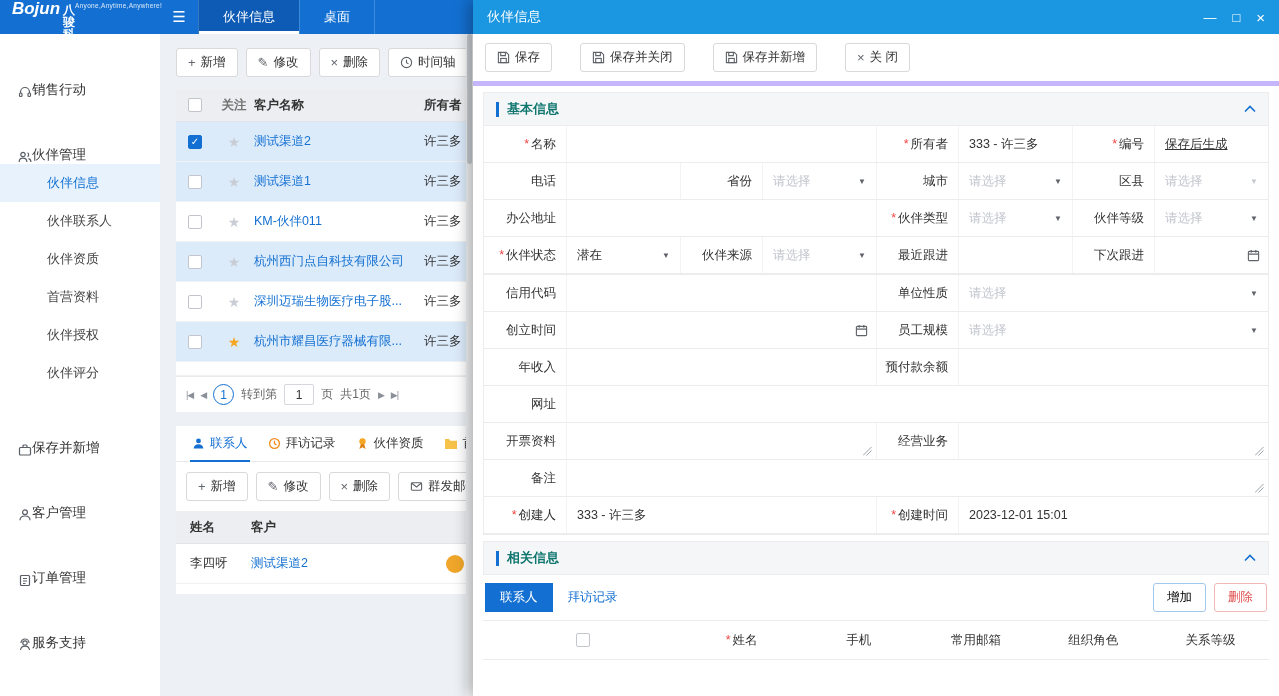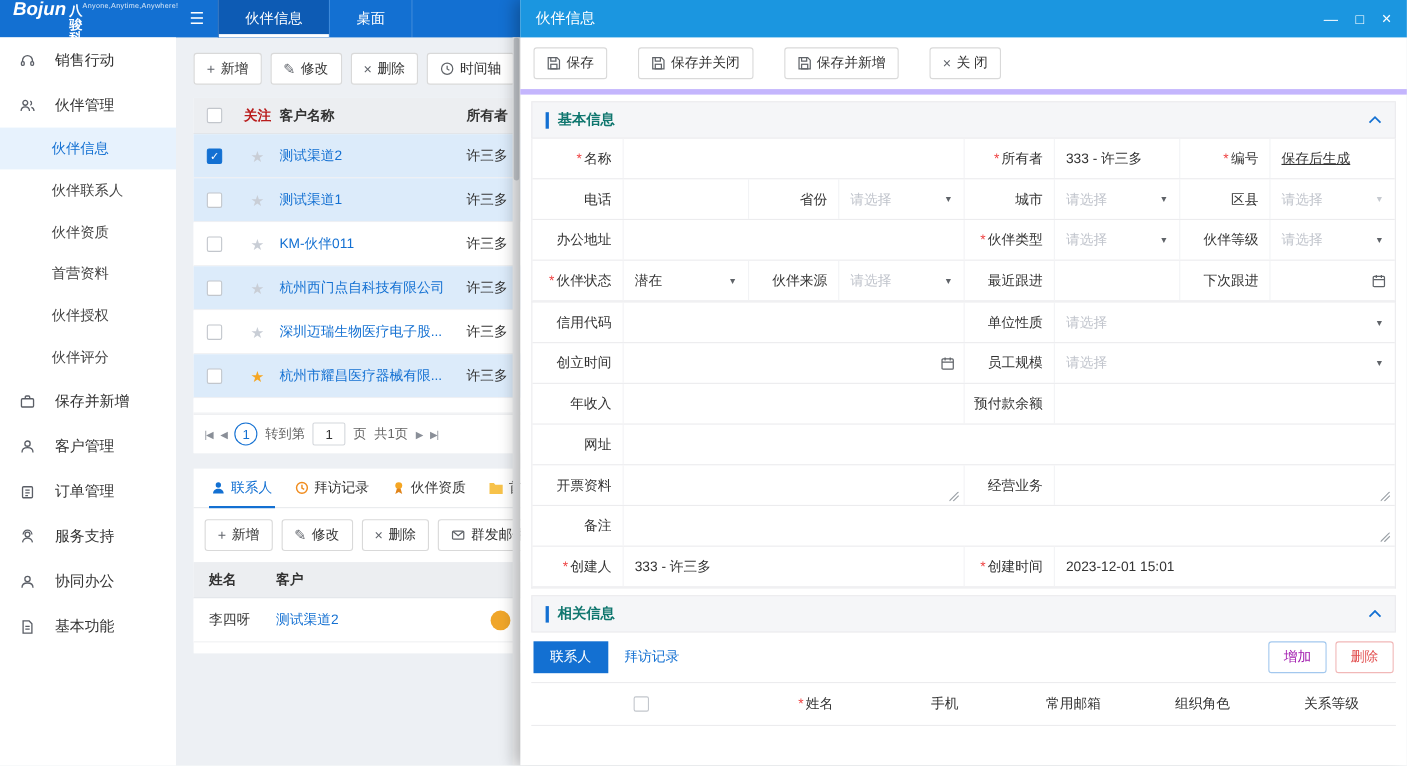--- a/index.html
+++ b/index.html
@@ -16,38 +16,38 @@
 .tagline { font-size:6.5px; opacity:.85; letter-spacing:.3px; margin-top:2px; }
 .hamburger { width:38px; display:flex; align-items:center; justify-content:center; font-size:15px; cursor:pointer; }
 .top-tabs { display:flex; }
 .top-tab { padding:0 24px; display:flex; align-items:center; font-size:13px; border-left:1px solid rgba(255,255,255,.18); cursor:pointer; position:relative; white-space:nowrap; }
 .top-tab:last-child { border-right:1px solid rgba(255,255,255,.18); }
 .top-tab.active { background:#0d5bb4; }
 .top-tab.active::after { content:""; position:absolute; left:0; right:0; bottom:0; height:3px; background:#fff; }
 
 
 .sidebar { position:absolute; left:0; top:34px; bottom:0; width:160px; background:#fff; overflow:hidden; z-index:1; }
-.side-item { height:41px; display:flex; align-items:center; gap:18px; padding-left:18px; font-size:13.5px; color:#333; cursor:pointer; }
+.side-item { height:41px; display:flex; align-items:flex-end; gap:0; padding-left:18px; font-size:13.5px; color:#333; cursor:pointer;margin-top:24px; }
 .side-subitem { height:38px; display:flex; align-items:center; padding-left:47px; font-size:13px; color:#444; cursor:pointer; }
 .side-subitem.active { background:#e7f2fd; color:#1370d2; }
 
 
 .content { position:absolute; left:160px; top:34px; right:0; bottom:0; background:#edf0f4; padding:14px 0 0 16px; z-index:0; }
 .toolbar { display:flex; gap:8px; margin-bottom:12px; }
 .btn { display:inline-flex; align-items:center; gap:5px; background:#fff; border:1px solid #d9d9d9; border-radius:3px; padding:0 11px; height:29px; font-size:12.5px; color:#333; cursor:pointer; white-space:nowrap; }
 .bi { color:#60646b; font-size:13px; line-height:1; font-style:normal; }
 .table { background:#fff; width:640px; }
 .trow { display:flex; align-items:center; height:40px; border-bottom:1px solid #f0f1f3; background:#fff; }
 .trow.head { height:33px; background:#eceef1; border-bottom:1px solid #e2e4e8; font-weight:bold; }
 .trow.sel { background:#dcebfa; }
 .trow.partial { height:13px; overflow:hidden; align-items:flex-start; padding-top:13px; }
 .c-check { width:38px; display:flex; justify-content:center; flex:0 0 auto; }
 .c-star { width:40px; display:flex; justify-content:center; font-size:14px; color:#c9ced6; flex:0 0 auto; }
 .c-star.gold { color:#f5a623; }
-.trow.head .c-star { font-size:12.5px; color:#b91c1c; }
+.trow.head .c-star { font-size:12.5px; color:#737373; }
 .c-name { width:170px; color:#1370d2; overflow:hidden; white-space:nowrap; flex:0 0 auto; }
 .trow.head .c-name { color:#333; }
 .c-owner { width:90px; flex:0 0 auto; }
 .checkbox { width:14px; height:14px; border:1px solid #c2c6cc; border-radius:2px; background:#fff; display:flex; align-items:center; justify-content:center; cursor:pointer; }
 .checkbox.checked { background:#1370d2; border-color:#1370d2; color:#fff; font-size:10px; }
 .checkbox.checked::after { content:"✓"; }
 .pager { display:flex; align-items:center; gap:7px; height:36px; background:#fff; border-top:1px solid #e8eaed; padding-left:10px; font-size:12px; color:#666; width:640px; }
 .pg-nav { color:#8a8f98; font-size:9px; cursor:pointer; letter-spacing:-1px; }
 .pg-cur { width:21px; height:21px; border:1px solid #1370d2; color:#1370d2; border-radius:50%; display:flex; align-items:center; justify-content:center; font-size:12px; cursor:pointer; }
 .pg-input { width:30px; height:21px; border:1px solid #d4d7dc; border-radius:2px; text-align:center; font-size:12px; font-family:inherit; color:#333; }
@@ -93,21 +93,21 @@
 .placeholder { color:#c0c4cc; }
 .caret { position:absolute; right:10px; font-size:8px; color:#5f6368; }
 .caret.dis { color:#c6cad0; }
 .link-underline { text-decoration:underline; cursor:pointer; }
 .cal-icon { position:absolute; right:8px; display:flex; }
 .resize-icon { position:absolute; right:4px; bottom:3px; display:flex; }
 .rel-tabs { display:flex; align-items:center; padding:8px 2px; }
 .rtab { color:#1370d2; padding:6px 15px; font-size:12.5px; cursor:pointer; }
 .rtab.active { background:#1370d2; color:#fff; }
 .rel-spacer { flex:1; }
-.rbtn-add { border:1px solid #a3c8ee; color:#a21caf; background:#fff; border-radius:3px; padding:5px 13px; font-size:12.5px; margin-right:8px; cursor:pointer; }
+.rbtn-add { border:1px solid #a3c8ee; color:#000000; background:#fff; border-radius:3px; padding:5px 13px; font-size:12.5px; margin-right:8px; cursor:pointer; }
 .rbtn-del { border:1px solid #f1b8b8; color:#e25050; background:#fff; border-radius:3px; padding:5px 13px; font-size:12.5px; cursor:pointer; }
 .rel-head { display:grid; grid-template-columns:200px repeat(5,1fr); height:40px; align-items:center; border-top:1px solid #ececee; border-bottom:1px solid #ececee; }
 .rel-th { text-align:center; color:#333; }
 .rel-check { display:flex; justify-content:center; }
 </style>
 </head>
 <body>
 
 <header class="topbar">
   <div class="logo">

